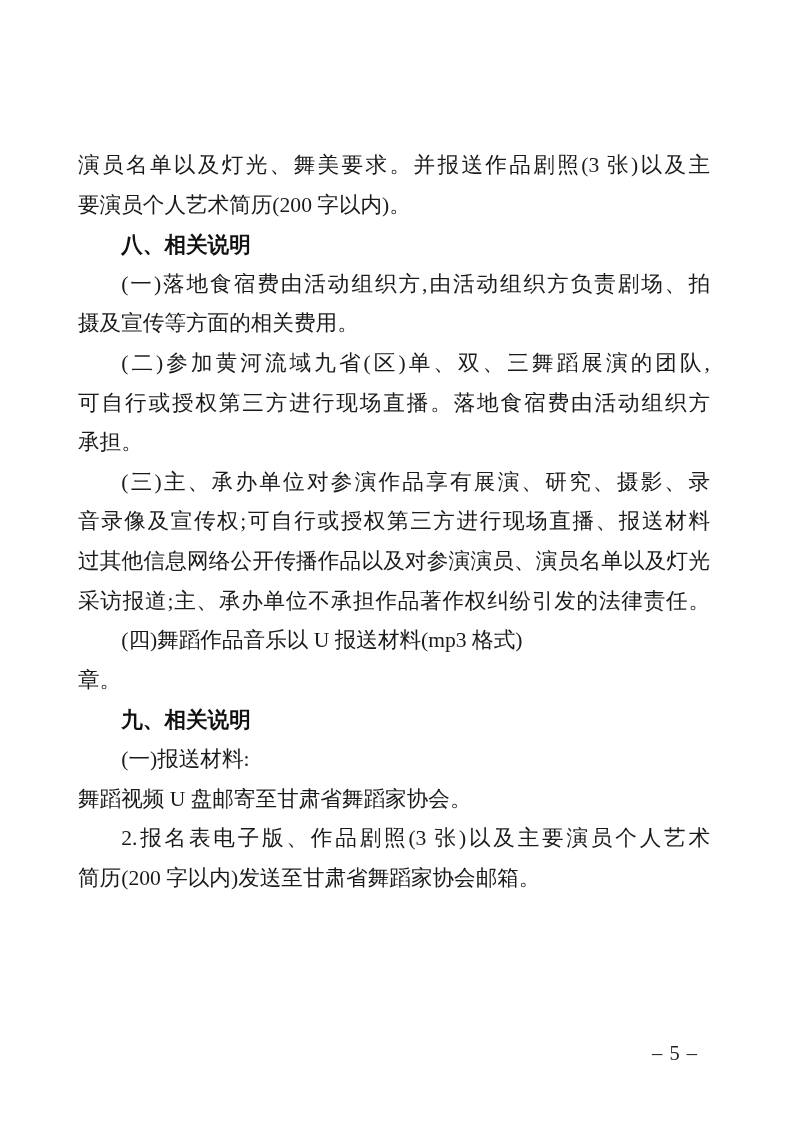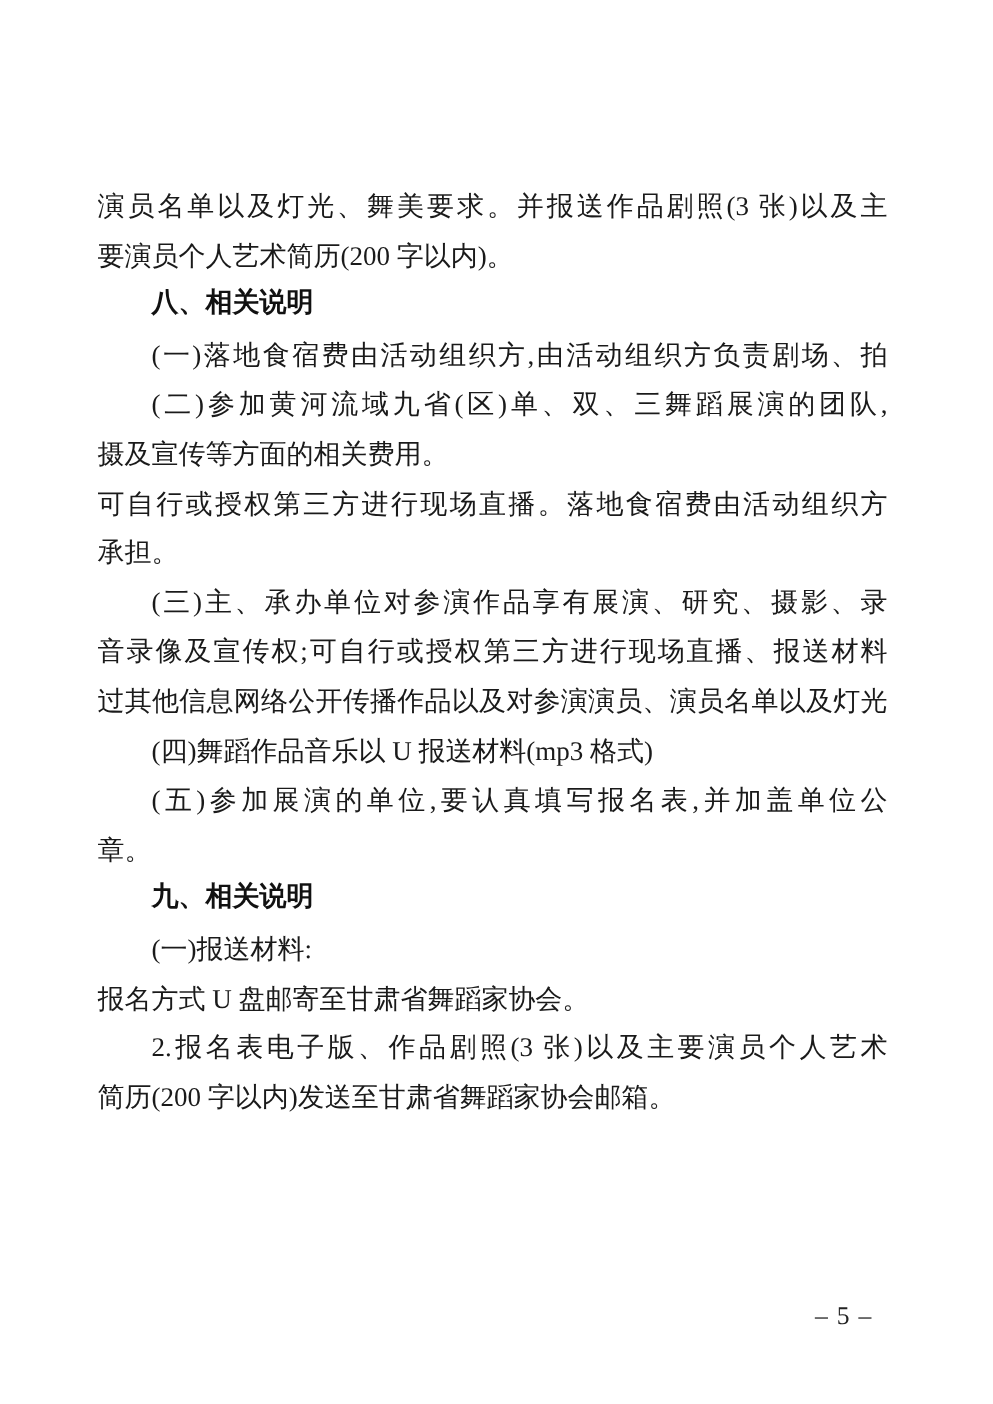--- a/index.html
+++ b/index.html
@@ -31,21 +31,21 @@
     white-space: normal;
     overflow: hidden;
   }
   .line.fill {
     text-align-last: justify;
   }
   .line.indent {
     text-indent: 2em;
   }
   .line.heading {
-    font-family: Liberation Mono, monospace;
+    font-family: Liberation Sans, sans-serif;
     font-weight: 700;
     color: #111111;
   }
   .footer {
     position: absolute;
     top: 1040px;
     right: 96px;
   }
   .page-num {
     font-family: "Liberation Serif", "DejaVu Serif", serif;
@@ -57,32 +57,32 @@
 </style>
 </head>
 <body>
 
 <div class="page">
   <div class="text-block" id="doc-body">
       <div class="line fill">演员名单以及灯光、舞美要求。并报送作品剧照(3 张)以及主</div>
       <div class="line">要演员个人艺术简历(200 字以内)。</div>
       <div class="line heading indent">八、相关说明</div>
       <div class="line indent fill">(一)落地食宿费由活动组织方,由活动组织方负责剧场、拍</div>
+      <div class="line">摄及宣传等方面的相关费用。</div>
       <div class="line indent fill">(二)参加黄河流域九省(区)单、双、三舞蹈展演的团队,</div>
-      <div class="line">摄及宣传等方面的相关费用。</div>
       <div class="line fill">可自行或授权第三方进行现场直播。落地食宿费由活动组织方</div>
       <div class="line">承担。</div>
       <div class="line indent fill">(三)主、承办单位对参演作品享有展演、研究、摄影、录</div>
       <div class="line fill">音录像及宣传权;可自行或授权第三方进行现场直播、报送材料</div>
       <div class="line fill">过其他信息网络公开传播作品以及对参演演员、演员名单以及灯光</div>
+      <div class="line fill">采访报道;主、承办单位不承担作品著作权纠纷引发的法律责任。</div>
       <div class="line indent">(四)舞蹈作品音乐以 U 报送材料(mp3 格式)</div>
-      <div class="line indent fill">(五)参加展演的单位,要认真填写报名表,并加盖单位公</div>
       <div class="line">章。</div>
       <div class="line heading indent">九、相关说明</div>
       <div class="line indent">(一)报送材料:</div>
-      <div class="line">报名方式 U 盘邮寄至甘肃省舞蹈家协会。</div>
+      <div class="line">舞蹈视频 U 盘邮寄至甘肃省舞蹈家协会。</div>
       <div class="line indent fill">2.报名表电子版、作品剧照(3 张)以及主要演员个人艺术</div>
       <div class="line">简历(200 字以内)发送至甘肃省舞蹈家协会邮箱。</div>
     </div>
   <div class="footer">
     <span class="page-num">– 5 –</span>
   </div>
 </div>
 
 </body></html>

